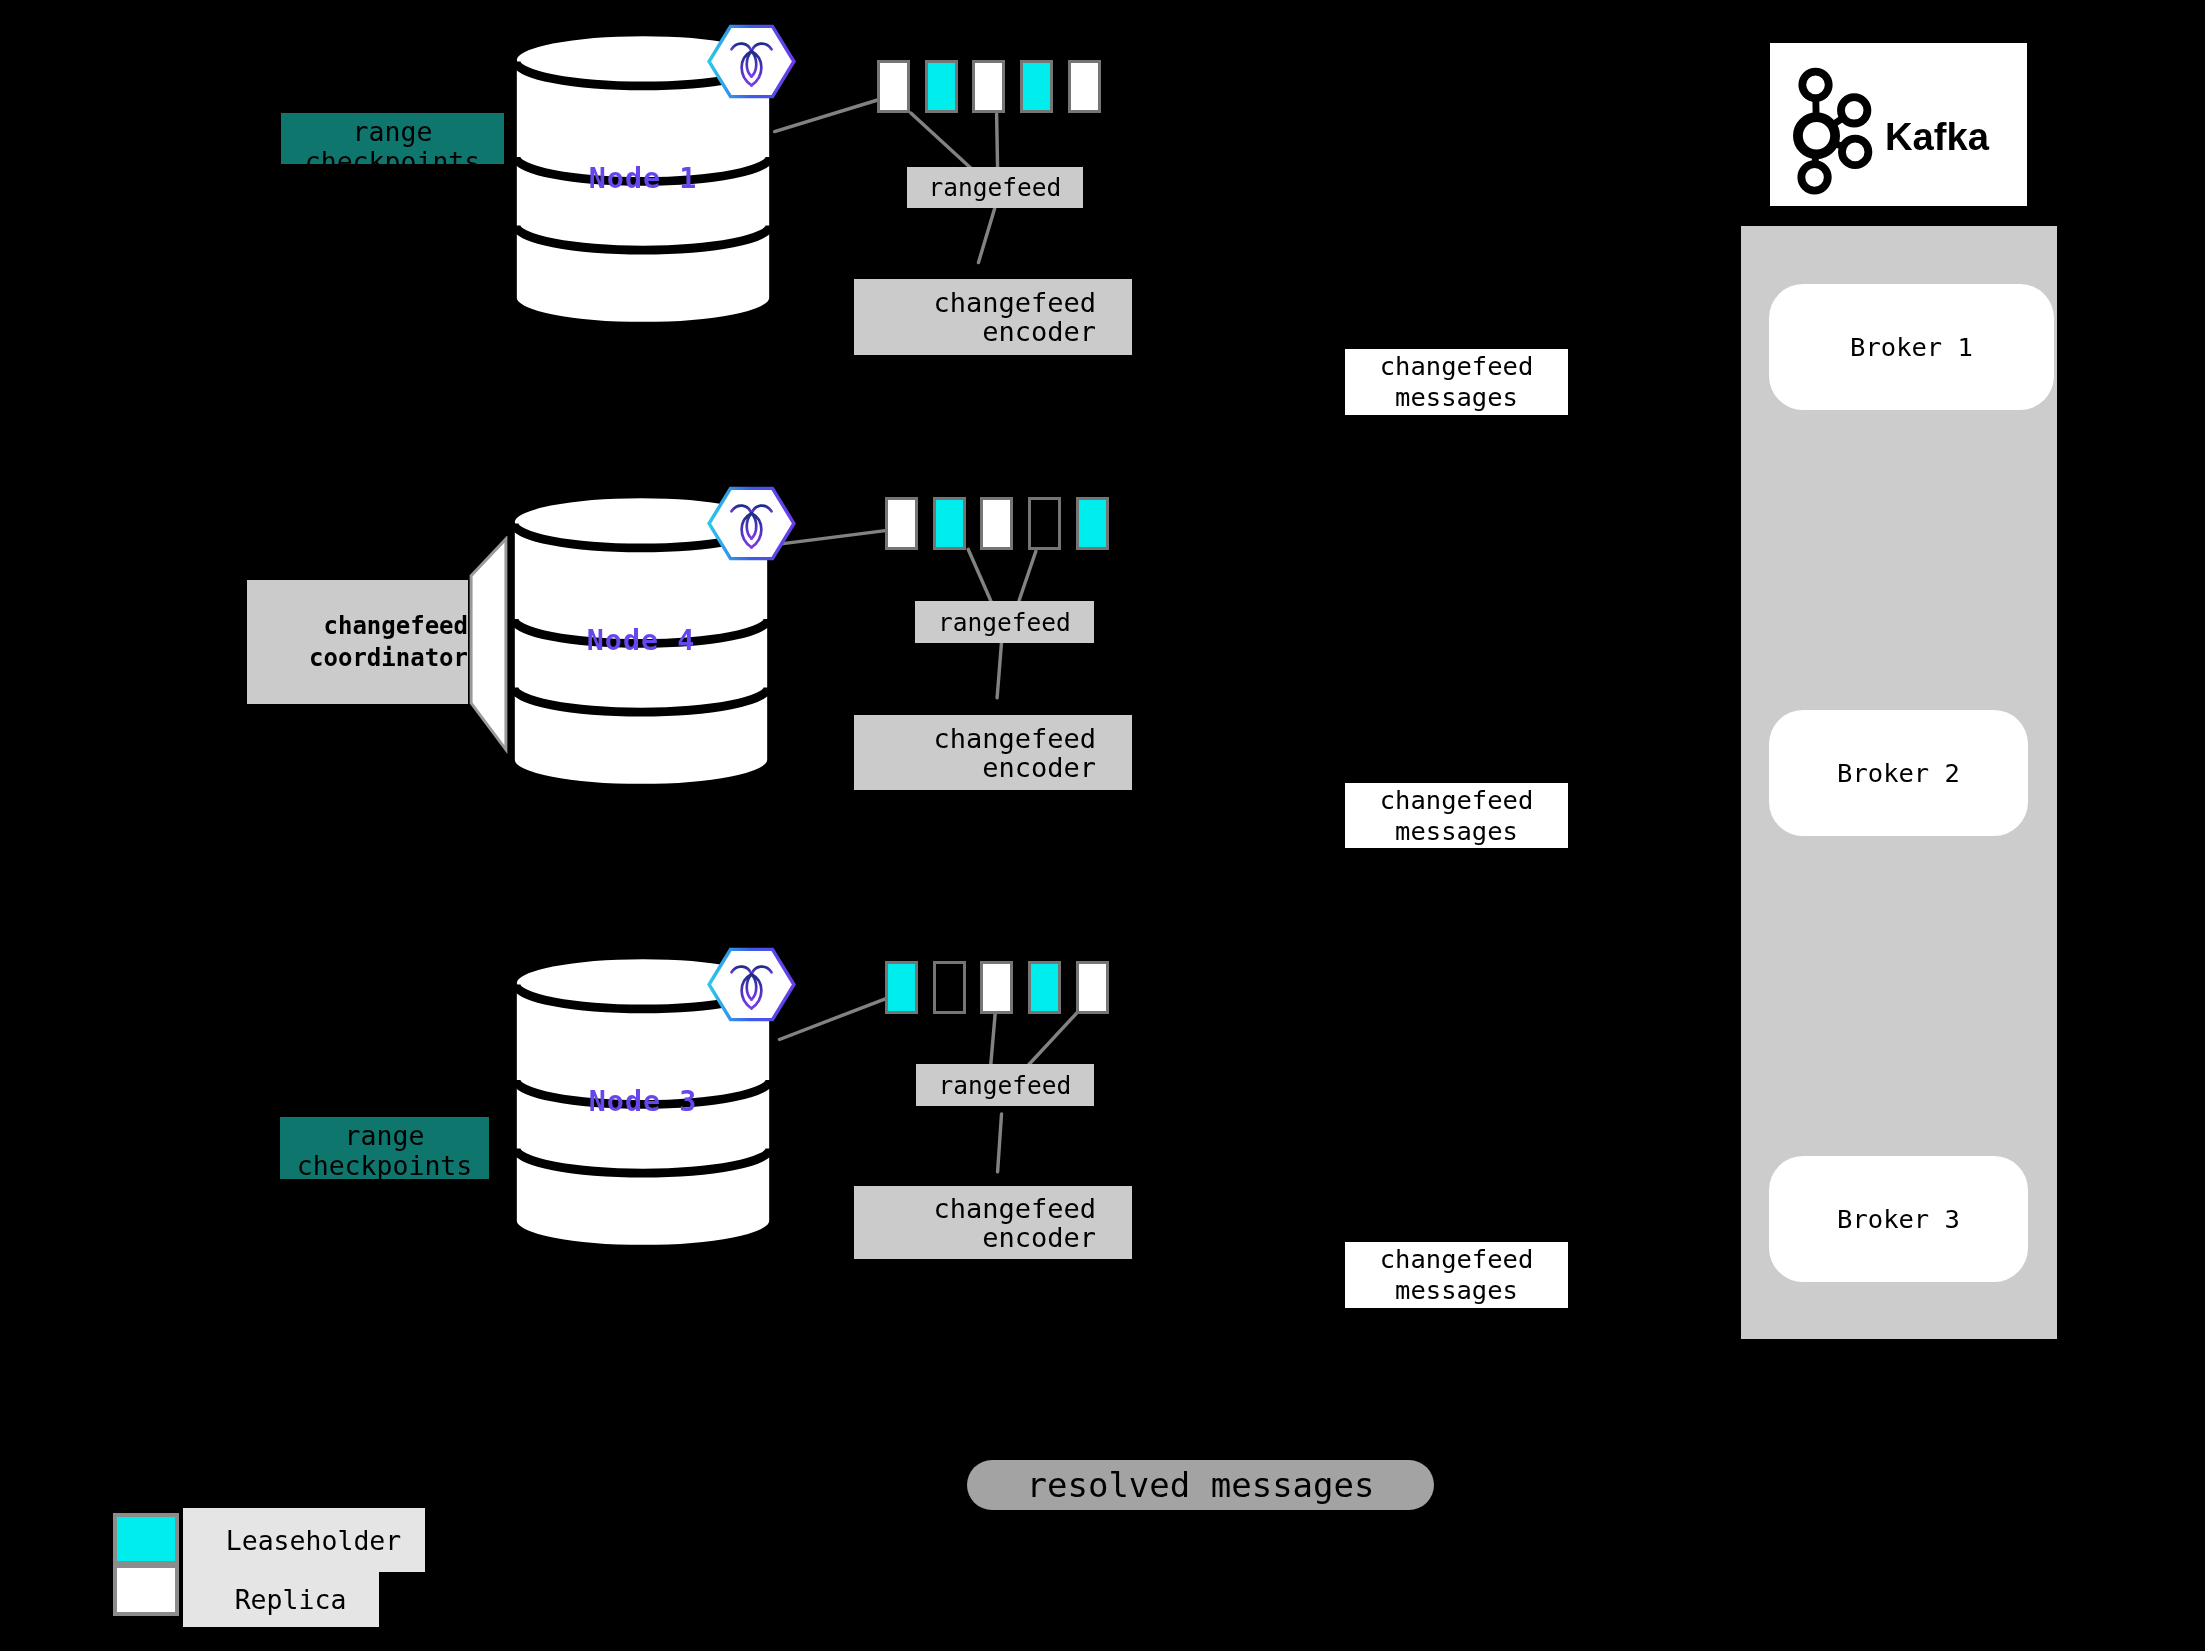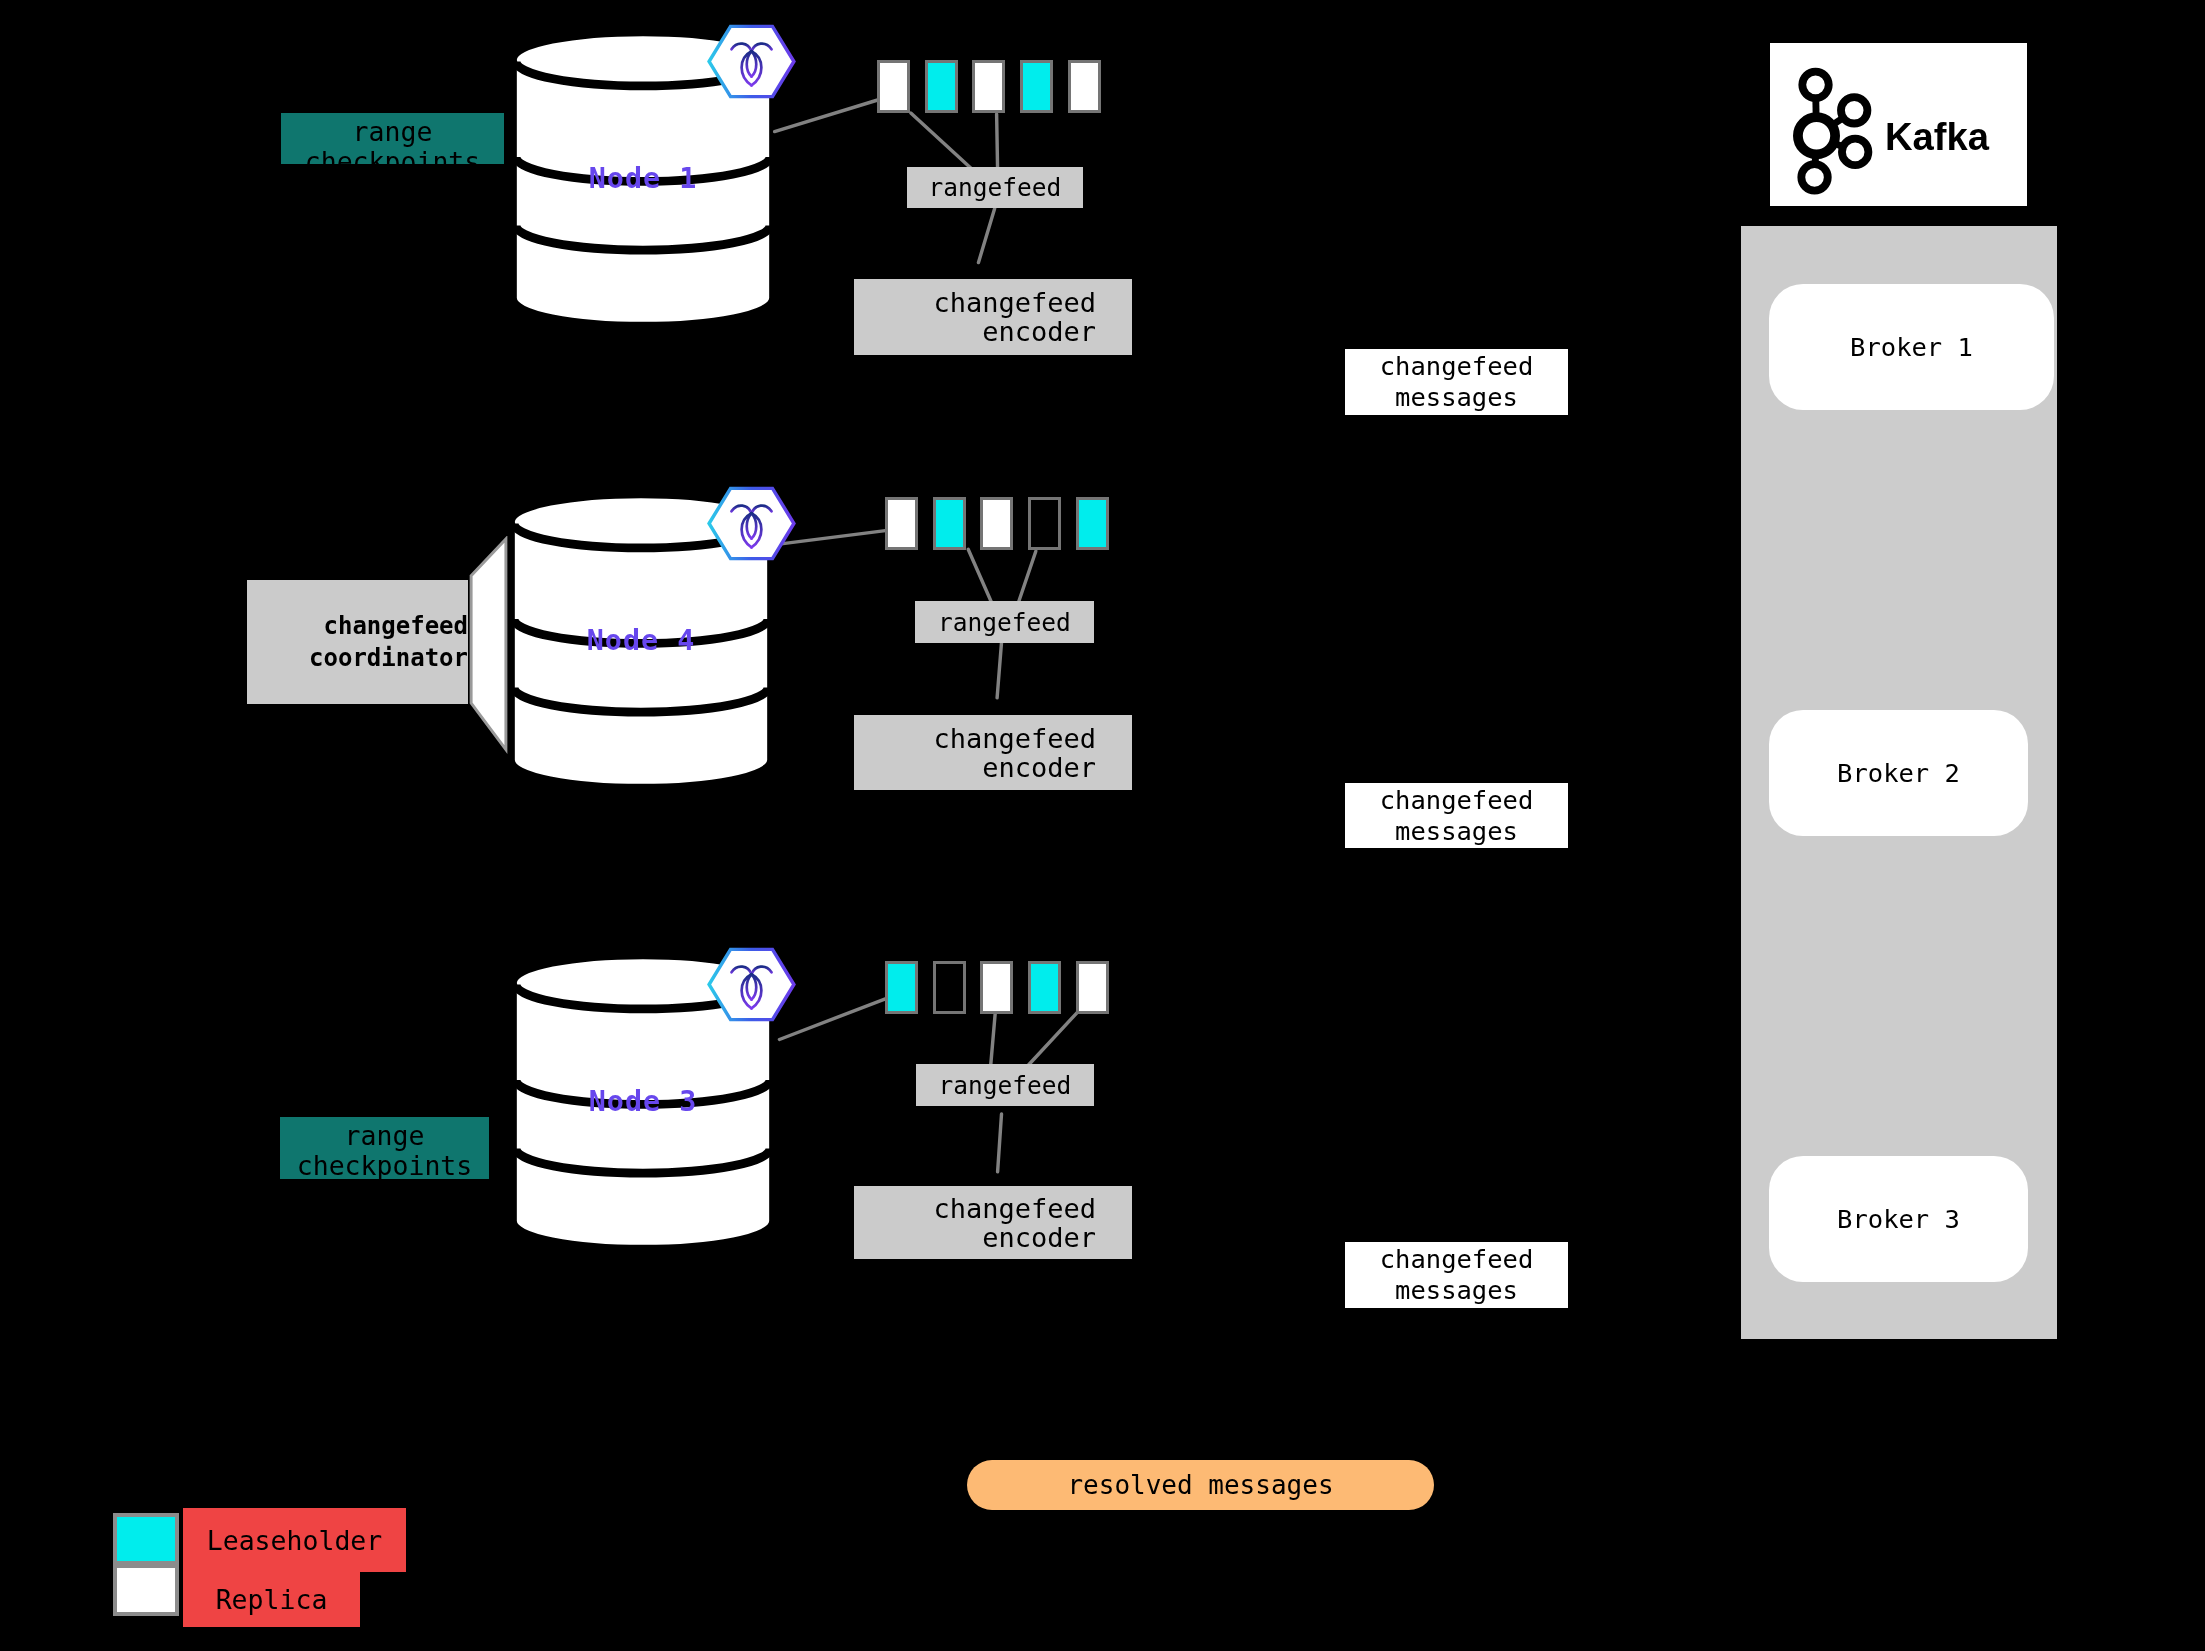--- a/index.html
+++ b/index.html
@@ -22,25 +22,25 @@
   .msg-label{font-size:25.5px;line-height:31px;}
   .msg-label .inner{width:167px;}
   .ranges-row{display:flex;gap:14.7px;}
   .rcell{width:33px;height:53px;border:3.4px solid var(--border-gray,#757575);box-sizing:border-box;}
   .rcell.replica{background:var(--replica,#FFFFFF);}
   .rcell.leaseholder{background:var(--leaseholder,#00EDED);}
   .rcell.outline{background:var(--outline-fill,#000000);}
   .broker{background:#fff;border-radius:34px;color:#000;font-size:25.5px;
           display:flex;align-items:center;justify-content:center;}
   .kafka-brand{font-family:"Liberation Sans", sans-serif;font-weight:bold;font-size:78px;color:#000;}
-  .pill{background:#fdba74;border-radius:25.5px;color:#000;font-size:26px;
+  .pill{background:#a3a3a3;border-radius:25.5px;color:#000;font-size:34px;
         display:flex;align-items:center;justify-content:center;}
   .legend-square{box-sizing:border-box;border:4.9px solid #8C8C8C;}
-  .legend-label{background:#ef4444;color:#000;font-size:26.5px;display:flex;align-items:center;
-                justify-content:center;}
+  .legend-label{background:#e5e5e5;color:#000;font-size:26.5px;display:flex;align-items:center;
+                justify-content:center;padding-left:19px;}
 </style>
 </head>
 <body>
 
 <div class="canvas">
 
   <svg width="0" height="0" class="abs" aria-hidden="true">
     <defs>
       <linearGradient id="hexstroke" x1="0" y1="0" x2="1" y2="0">
         <stop offset="0" stop-color="#2BC9EA"></stop>

